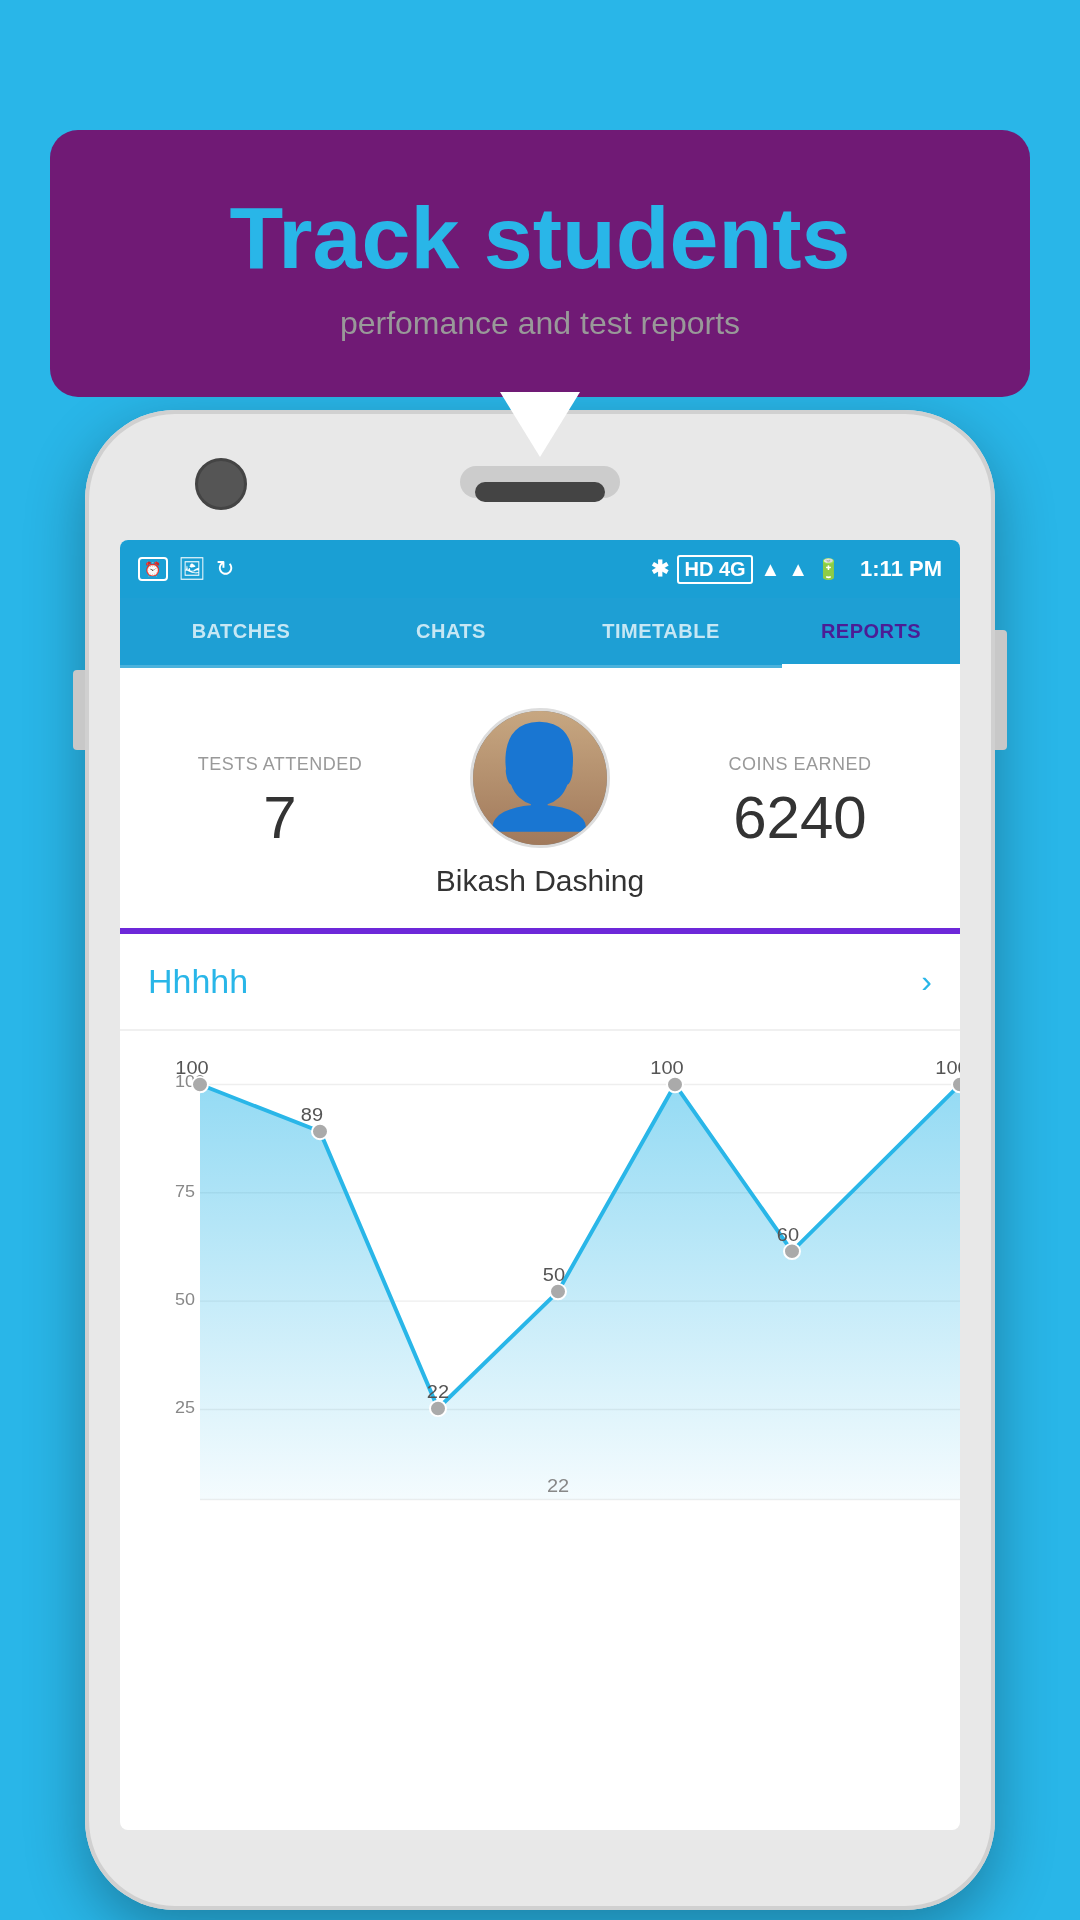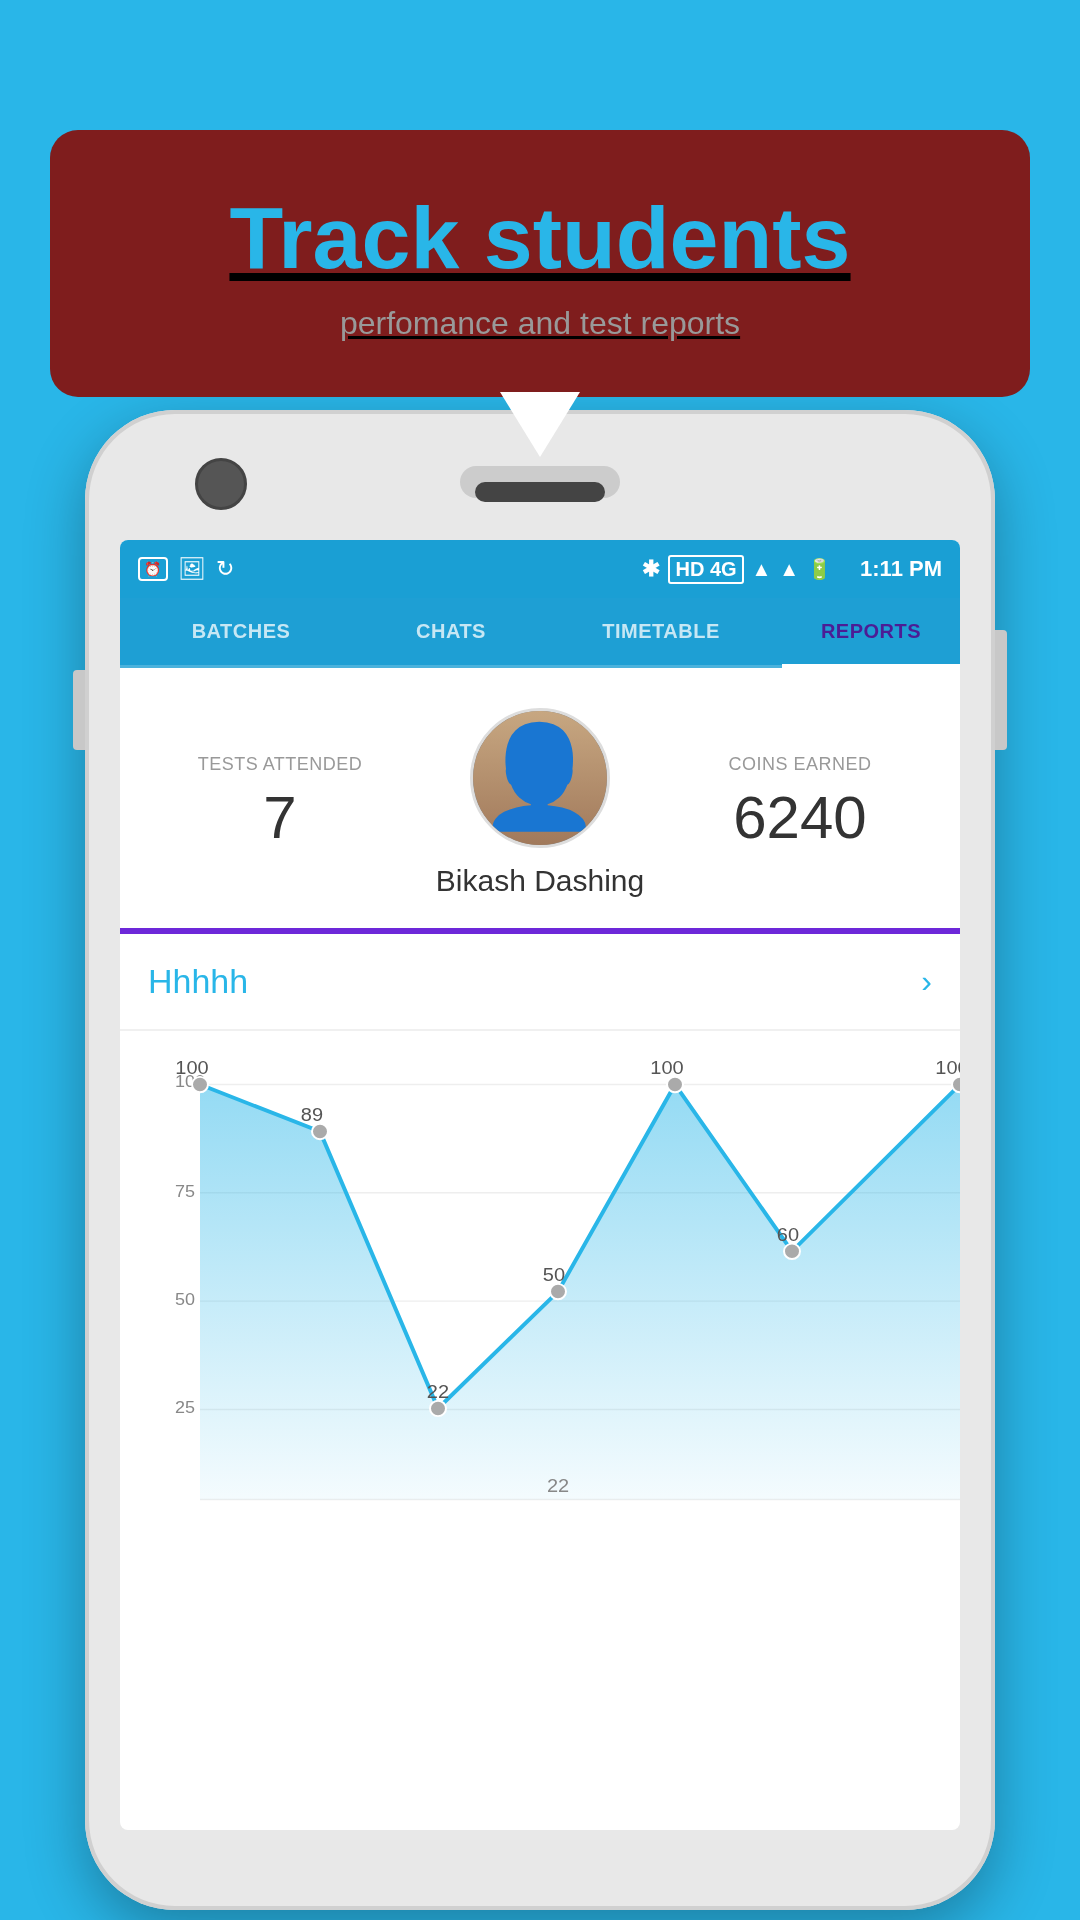--- a/index.html
+++ b/index.html
@@ -14,25 +14,24 @@
 
     
     .speech-bubble-container {
       position: absolute;
       top: 130px;
       left: 50px;
       width: 980px;
       z-index: 10;
     }
     .speech-bubble {
-      background: #7f1d1d;
+      background: #701a75;
       border-radius: 28px;
       padding: 60px 70px 55px;
       position: relative;
-      text-decoration: underline;
     }
     .speech-bubble::after {
       content: '';
       position: absolute;
       bottom: -60px;
       left: 50%;
       transform: translateX(-50%);
       width: 0;
       height: 0;
       border-left: 40px solid transparent;
@@ -343,21 +342,21 @@
         <span class="icon-box">⏰</span>
         <span class="status-icon">🖼</span>
         <span class="status-icon">↻</span>
       </div>
       <div class="status-right">
         <span>✱</span>
         <span style="font-size:20px; border: 2px solid white; padding: 1px 5px; border-radius: 3px;">HD 4G</span>
         <span style="font-size:20px;">▲</span>
         <span style="font-size:20px;">▲</span>
         <span style="font-size:20px;">🔋</span>
-        <span style="font-size:22px; margin-left:20px;">1:11 PM</span>
+        <span style="font-size:22px; margin-left:11px;">1:11 PM</span>
       </div>
     </div>
 
     <div class="nav-tabs">
       <div class="nav-tab">
         <span>BATCHES</span>
       </div>
       <div class="nav-tab">
         <span>CHATS</span>
       </div>

